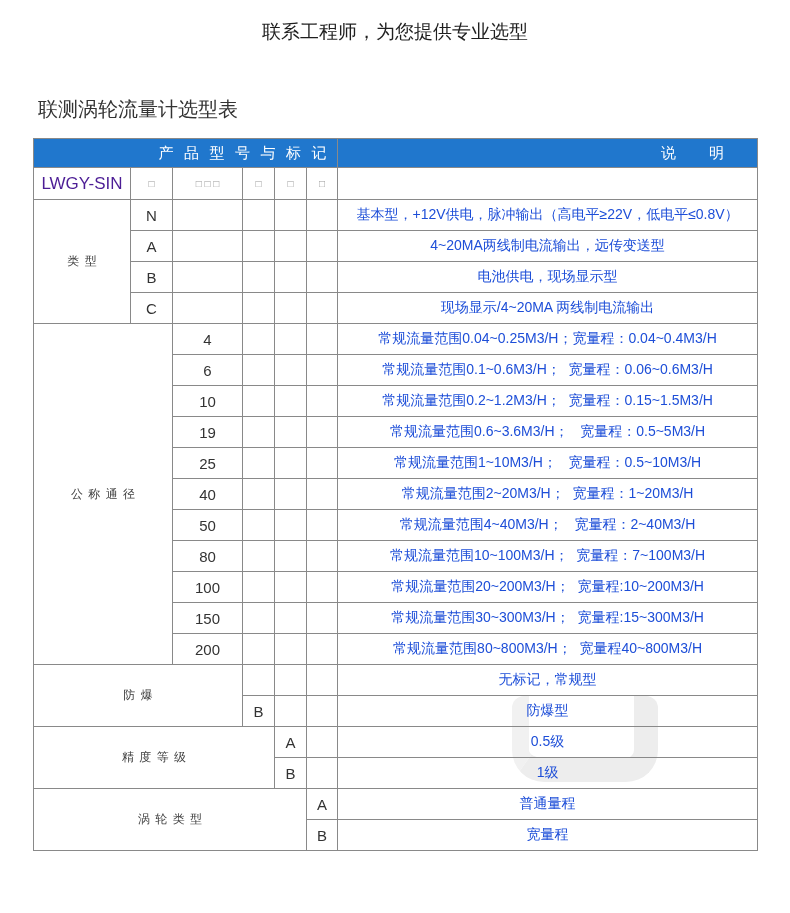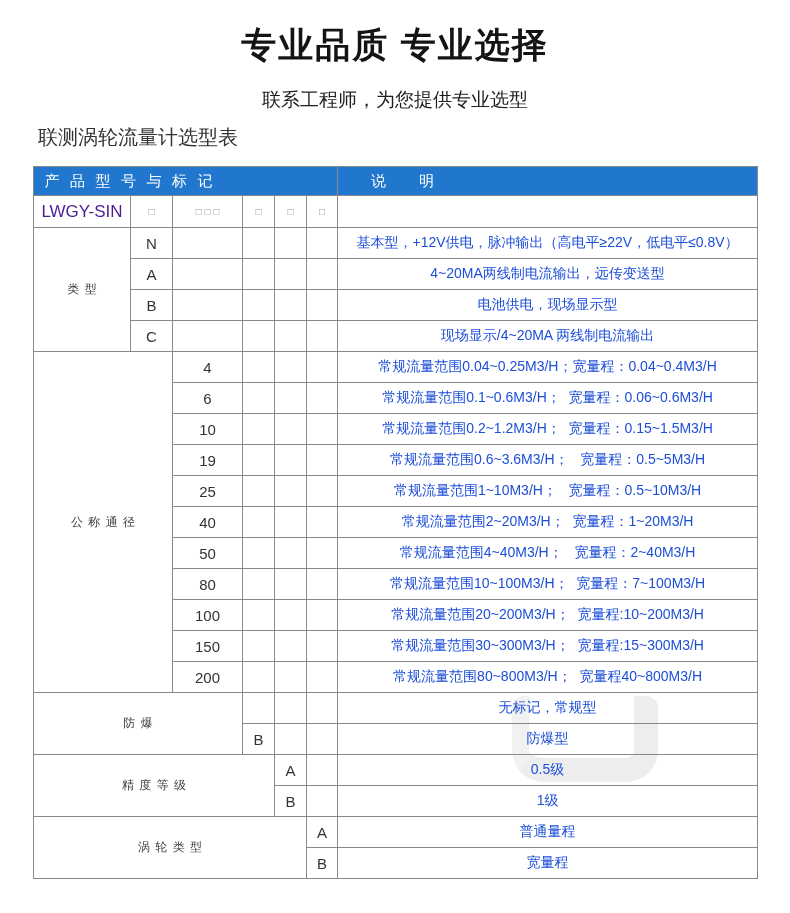--- a/index.html
+++ b/index.html
@@ -12,59 +12,58 @@
   }
   .main-title {
     margin:22px 0 0 0; font-size:35px; line-height:46px;
     font-weight:bold; text-align:center; letter-spacing:2px; color:#141414;
   }
   .sub-title {
     margin:20px 0 0 0; font-size:19px; line-height:24px;
     text-align:center; color:#1f1f1f; font-weight:normal;
   }
   .section-heading {
-    margin:12px 0 0 38px; font-size:20px; line-height:26px;
+    margin:52px 0 0 38px; font-size:20px; line-height:26px;
     font-weight:normal; color:#333;
   }
   
   .watermark { position:absolute; left:512px; top:696px; width:146px; height:86px; z-index:-1; }
   .watermark .u {
     width:100%; height:100%; box-sizing:border-box;
     border-left:17px solid #f1f1f1;
     border-right:24px solid #ededed;
     border-bottom:24px solid #ededed;
     border-radius:12px 12px 32px 32px;
   }
   table.sel {
     margin:16px 0 0 33px; width:724px;
     border-collapse:collapse; table-layout:fixed;
   }
   table.sel th, table.sel td {
     border:1px solid #898989; padding:0; overflow:hidden;
   }
   thead th {
     height:28px; background:#2077cd; color:#ffffff;
-    font-size:15px; font-weight:normal; text-align:left;
+    font-size:15px; font-weight:normal; text-align:right;
   }
   th.th-left  { letter-spacing:0.7em; text-indent:0.7em; }
   th.th-right { letter-spacing:2.2em; text-indent:2.2em; border-left:2px solid #ffffff;margin-top:27px; }
   tr.model-row td { height:31px; }
   tbody td { height:30px; text-align:center; vertical-align:middle; }
   td.model-cell { font-size:17px; color:#4c1d95; }
   td.box-cell   { font-size:10px; color:#9a9a9a; white-space:pre; }
   td.label-cell { font-size:12px; color:#404040; letter-spacing:0.45em; text-indent:0.45em; }
   td.code-cell  { font-size:15px; color:#333; }
   td.desc-cell  { font-size:14px; color:#1d4ed8; white-space:pre; }
 </style>
 </head>
 <body>
 
 <div class="page">
 
-  <h1 class="main-title">专业品质 专业选择</h1>
   <p class="sub-title">联系工程师，为您提供专业选型</p>
   <h2 class="section-heading">联测涡轮流量计选型表</h2>
 
   <div class="watermark">
       <div class="u"></div>
     </div>
 
   <table class="sel">
     <colgroup>
       <col style="width:97px">

